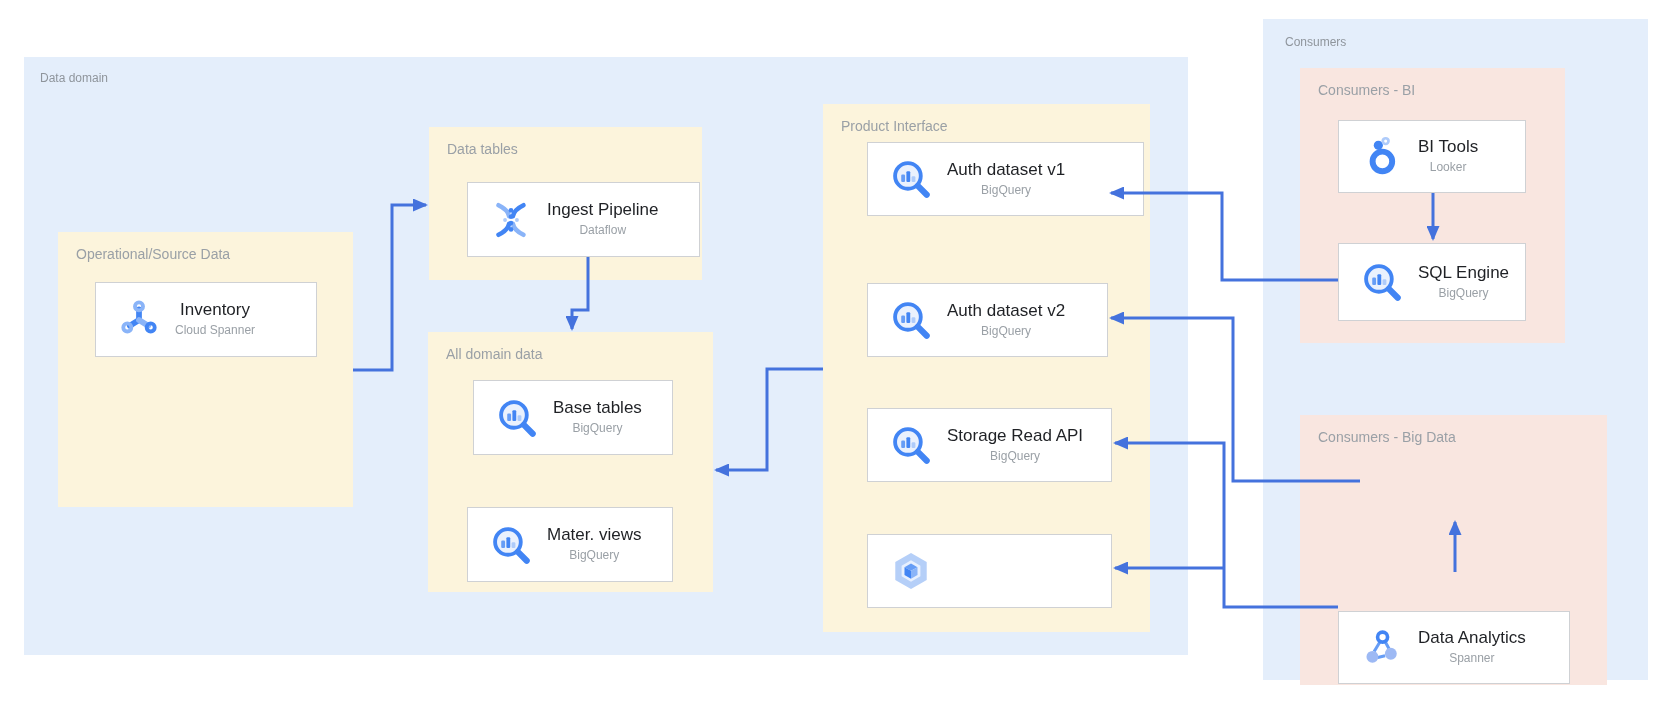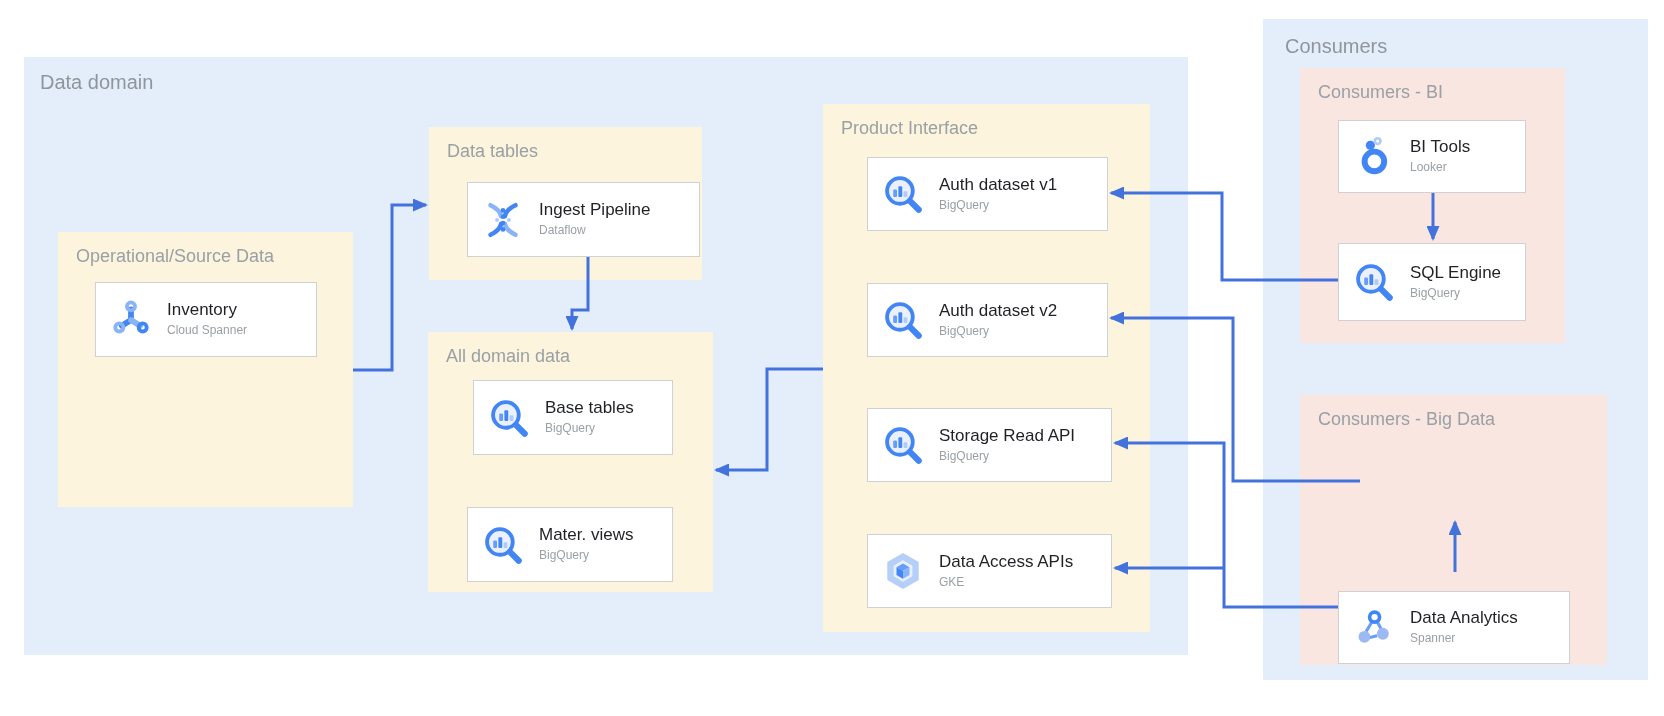--- a/index.html
+++ b/index.html
@@ -1,26 +1,26 @@
 <!DOCTYPE html>
 <html><head>
 <meta charset="utf-8">
 <style>
   html,body{margin:0;padding:0;background:#ffffff;}
   body{width:1664px;height:716px;position:relative;overflow:hidden;
        font-family:"Liberation Sans","DejaVu Sans",sans-serif;}
   .canvas{position:absolute;inset:0;}
   .container{position:absolute;background:#e4eefb;}
-  .container-label{position:absolute;left:22px;top:16px;font-size:20px;color:#8f959c;}
+  .container-label{position:absolute;left:22px;top:16px;font-size:12px;color:#8f959c;}
   .group{position:absolute;}
   .group.yellow{background:#fcf4dc;text-decoration:underline;}
   .group.pink{background:#f9e6e0;}
-  .group-label{position:absolute;left:18px;top:14px;font-size:18px;color:#9aa0a6;white-space:nowrap;}
+  .group-label{position:absolute;left:18px;top:14px;font-size:14px;color:#9aa0a6;white-space:nowrap;}
   .card{position:absolute;background:#ffffff;border:1px solid #cfd1d4;box-sizing:border-box;
-        display:flex;align-items:center;padding-left:12px;gap:13px;}
+        display:flex;align-items:center;padding-left:20px;gap:13px;text-align:center;}
   .icon{width:46px;height:46px;flex:0 0 46px;display:inline-block;}
   .icon svg{width:46px;height:46px;display:block;}
   .txt{display:flex;flex-direction:column;justify-content:center;}
   .t{font-size:17px;line-height:21px;color:#1f2125;}
   .s{font-size:12px;line-height:20px;color:#9aa0a6;}
   svg.edges{position:absolute;inset:0;pointer-events:none;z-index:50;}
   svg.edges polyline{fill:none;stroke:#4472dd;stroke-width:3;}
 </style>
 </head>
 <body>
@@ -174,21 +174,21 @@
           </span>
         <span class="txt">
           <span class="t">Mater. views</span>
           <span class="s">BigQuery</span>
         </span>
       </div>
     </div>
 
     <div class="group yellow" style="left:799px;top:47px;width:327px;height:528px">
       <div class="group-label">Product Interface</div>
-      <div class="card" style="left:44px;top:53px;width:241px;height:74px">
+      <div class="card" style="left:44px;top:38px;width:277px;height:74px">
         <span class="icon">
           <svg viewBox="0 0 24 24">
               <use href="#i-bigquery"></use>
             </svg>
           </span>
         <span class="txt">
           <span class="t">Auth dataset v1</span>
           <span class="s">BigQuery</span>
         </span>
       </div>
@@ -213,24 +213,20 @@
           <span class="t">Storage Read API</span>
           <span class="s">BigQuery</span>
         </span>
       </div>
       <div class="card" style="left:44px;top:430px;width:245px;height:74px">
         <span class="icon">
           <svg viewBox="0 0 24 24">
               <use href="#i-gke"></use>
             </svg>
           </span>
-        <span class="txt">
-          <span class="t">Data Access APIs</span>
-          <span class="s">GKE</span>
-        </span>
       </div>
     </div>
   </section>
 
   <section class="container" style="left:1263px;top:19px;width:385px;height:661px">
     <div class="container-label">Consumers</div>
 
     <div class="group pink" style="left:37px;top:49px;width:265px;height:275px">
       <div class="group-label">Consumers - BI</div>
       <div class="card" style="left:38px;top:52px;width:188px;height:73px">
@@ -250,21 +246,21 @@
               <use href="#i-bigquery"></use>
             </svg>
           </span>
         <span class="txt" style="max-width:105px">
           <span class="t">SQL Engine</span>
           <span class="s">BigQuery</span>
         </span>
       </div>
     </div>
 
-    <div class="group pink" style="left:37px;top:376px;width:307px;height:270px">
+    <div class="group pink" style="left:37px;top:396px;width:307px;height:270px">
       <div class="group-label">Consumers - Big Data</div>
       <div class="card" style="left:38px;top:196px;width:232px;height:73px">
         <span class="icon">
           <svg viewBox="0 0 24 24">
               <use href="#i-dataproc"></use>
             </svg>
           </span>
         <span class="txt">
           <span class="t">Data Analytics</span>
           <span class="s">Spanner</span>

